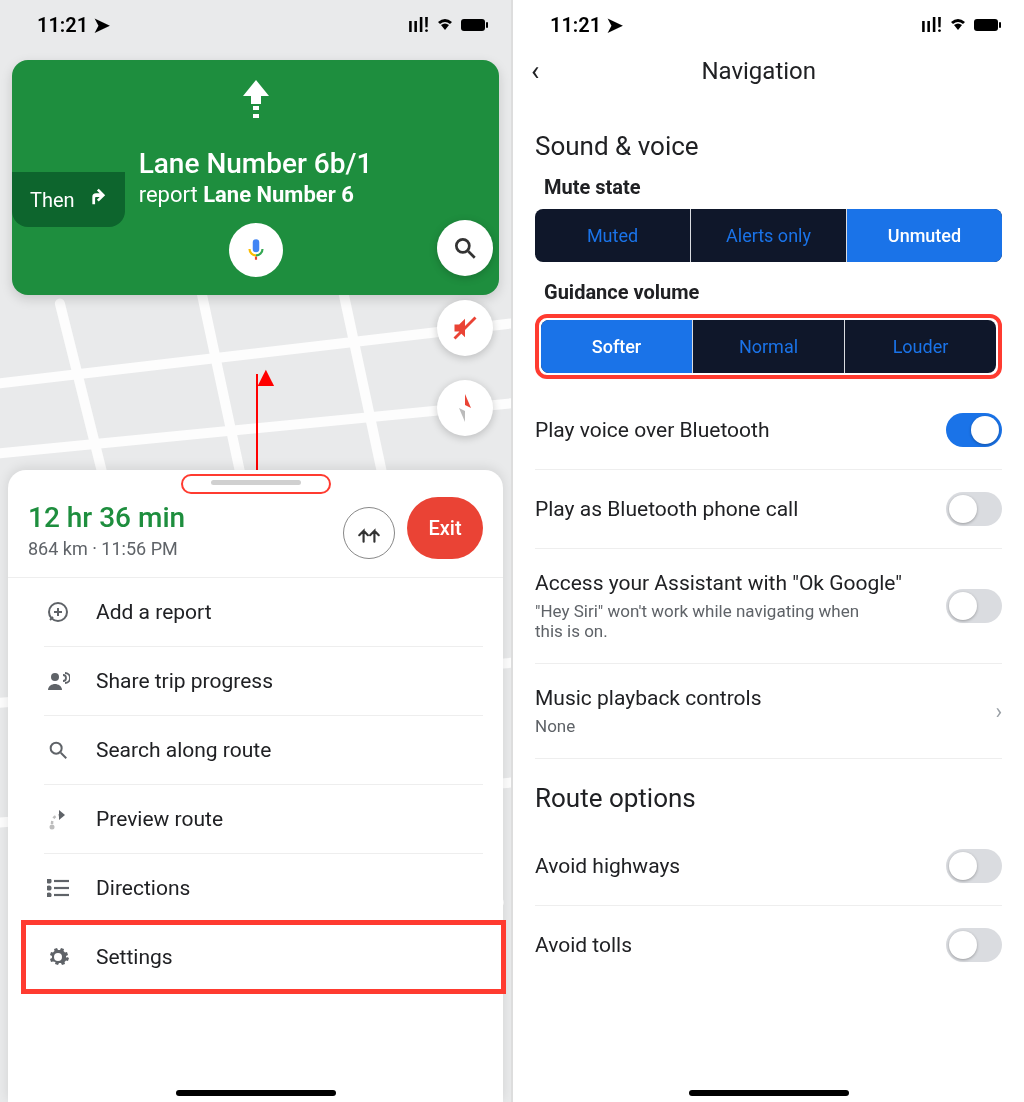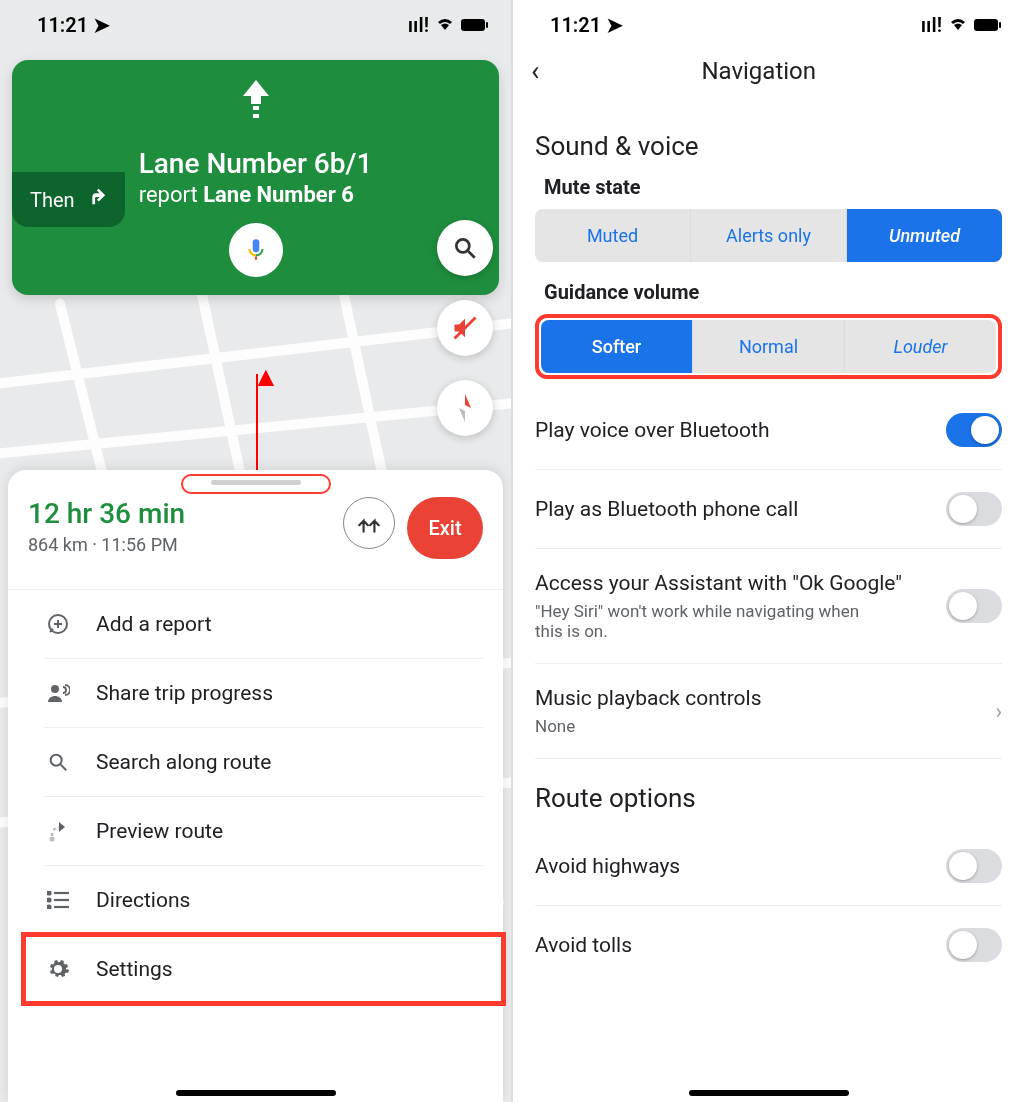--- a/index.html
+++ b/index.html
@@ -32,21 +32,21 @@
   .fab.compass { top: 380px; }
 
   .annotation-arrow { position:absolute; left:252px; top:360px; color:#ff0000; font-size:28px; }
   .annotation-line { position:absolute; left:256px; top:374px; width:2px; height:100px; background:#ff0000; }
 
   .sheet { position: absolute; left: 8px; right: 8px; bottom: 0; top: 470px; background: #fff; border-radius: 18px 18px 0 0; box-shadow: 0 -2px 12px rgba(0,0,0,.1); }
   .grabber-wrap { display:flex; justify-content:center; padding-top:10px; }
   .grabber { width: 90px; height: 5px; background: #d0d0d0; border-radius: 3px; }
   .grabber-hl { position:absolute; top:4px; left:50%; transform:translateX(-50%); width:150px; height:20px; border:2px solid #ff3b30; border-radius:14px; }
 
-  .sheet-head { display:flex; align-items:flex-start; padding: 12px 20px 30px; gap:12px; border-bottom:1px solid #eee; }
+  .sheet-head { display:flex; align-items:flex-end; padding: 12px 20px 18px; gap:12px; border-bottom:1px solid #eee; }
   .sheet-head .eta { flex:1; }
   .sheet-head .eta .t { color:#1e8e3e; font-size:28px; font-weight:500; }
   .sheet-head .eta .s { color:#5f6368; font-size:18px; margin-top:4px; }
   .sheet-head .altroute { width:52px; height:52px; border:1.5px solid #888; border-radius:50%; display:flex; align-items:center; justify-content:center; }
   .sheet-head .exit { width:76px; height:62px; border-radius:32px; background:#ea4335; color:#fff; display:flex; align-items:center; justify-content:center; font-size:20px; font-weight:500; }
 
   .sheet-list { padding: 0 20px; margin-left: 16px; }
   .sheet-item { display:flex; align-items:center; gap:24px; padding:22px 0; border-bottom:1px solid #eee; font-size:21px; color:#202124; }
   .sheet-item:last-child { border-bottom:none; }
   .sheet-item .icn { width:28px; display:flex; justify-content:center; color:#5f6368; }
@@ -56,23 +56,23 @@
 
   
   .nav-header { display:flex; align-items:center; padding: 10px 18px 20px; }
   .nav-header .back { font-size:28px; color:#202124; }
   .nav-header .title { flex:1; text-align:center; font-size:24px; color:#202124; margin-right:28px; }
 
   .section { padding: 0 22px; }
   .section-title { font-size:26px; color:#202124; margin: 24px 0 14px; }
   .sub-label { font-size:20px; color:#202124; margin: 10px 9px; font-weight: bold; }
 
-  .seg { display:flex; background:#e5e5e5; border-radius:8px; overflow:hidden;justify-content:center; }
+  .seg { display:flex; background:#0f172a; border-radius:8px; overflow:hidden;justify-content:center; }
   .seg .opt { flex:1; text-align:center; padding:16px 0; font-size:18px; color:#1a73e8; border-right:1px solid #dadce0; }
-  .seg .opt:last-child { border-right:none;font-style:italic; }
+  .seg .opt:last-child { border-right:none; }
   .seg .opt.active { background:#1a73e8; color:#fff; font-weight:500; }
   .seg-hl { border:4px solid #ff3b30; border-radius:12px; padding:2px; margin:4px 0 12px; }
 
   .row { display:flex; align-items:center; padding:22px 0; border-bottom:1px solid #eee; }
   .row:last-child { border-bottom:none; }
   .row .lbl { flex:1; font-size:21px; color:#202124; }
   .row .lbl .sub { font-size:17px; color:#5f6368; margin-top:6px; max-width:340px; }
 
   .toggle { width:56px; height:34px; border-radius:17px; background:#dadce0; position:relative; flex-shrink:0; }
   .toggle .knob { width:28px; height:28px; border-radius:50%; background:#fff; position:absolute; top:3px; left:3px; box-shadow:0 1px 3px rgba(0,0,0,.3); }

